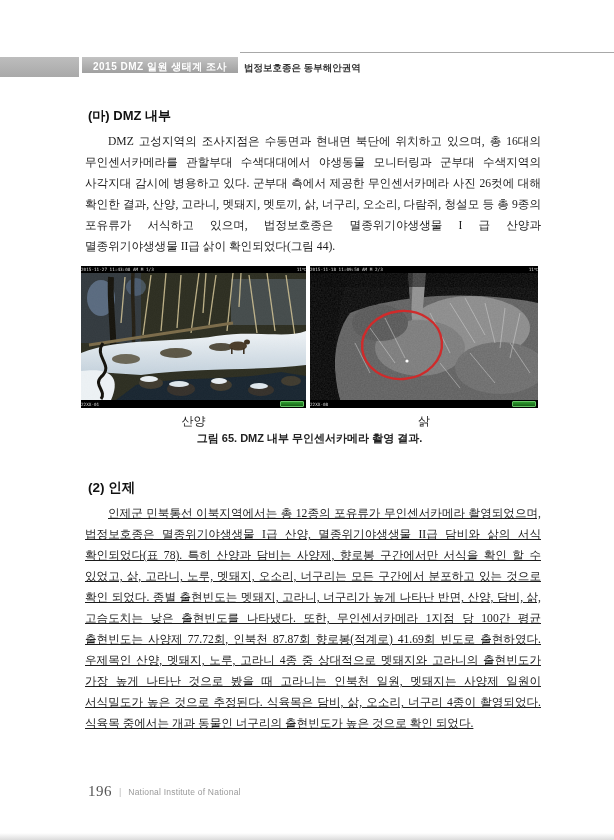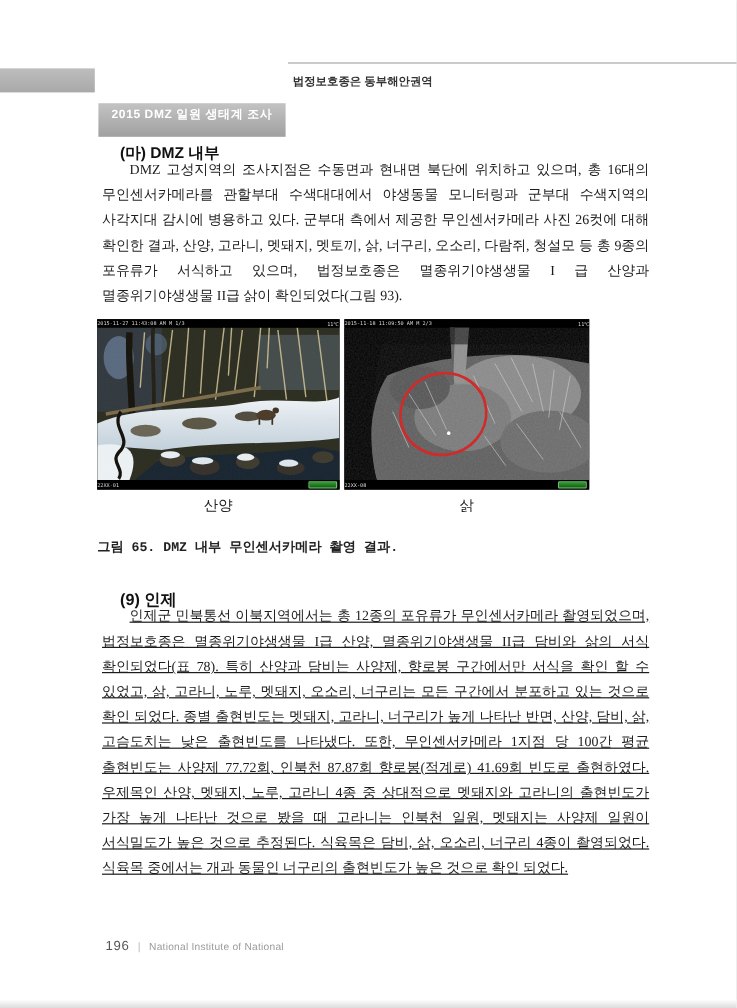--- a/index.html
+++ b/index.html
@@ -5,81 +5,81 @@
   html,body{margin:0;padding:0;background:#e9e9e9;}
   .page{position:relative;width:614px;height:840px;background:#ffffff;margin:0 auto;
         font-family:"Liberation Serif",serif;color:#1c1c1c;overflow:hidden;
         box-shadow:0 0 4px rgba(0,0,0,.25);}
   .page-bottom-edge{position:absolute;left:0;bottom:0;width:614px;height:7px;
         background:linear-gradient(180deg,#ffffff,#dcdcdc);}
 
   
   .band-left{position:absolute;left:0;top:57px;width:79px;height:20px;
         background:linear-gradient(180deg,#bdbdbd,#a9a9a9);}
-  .band-title{position:absolute;left:82px;top:57px;width:156px;height:28px;
+  .band-title{position:absolute;left:82px;top:57px;width:156px;height:16px;
         background:linear-gradient(180deg,#c3c3c3,#a0a0a0);
         color:#ffffff;font-family:"Liberation Sans",sans-serif;font-weight:bold;
-        font-size:10px;line-height:20px;text-align:center;letter-spacing:.5px;margin-top:29px;}
+        font-size:10px;line-height:20px;text-align:center;letter-spacing:.5px;}
   .header-rule{position:absolute;left:240px;top:52px;width:374px;height:1px;background:#a8a8a8;}
   .header-section{position:absolute;left:244px;top:62px;
         font-family:"Liberation Sans",sans-serif;font-weight:bold;font-size:9.5px;color:#333333;}
 
   
   .h-sub{position:absolute;left:88px;font-family:"Liberation Sans","Liberation Serif",sans-serif;
-        font-weight:bold;color:#111;margin:12px;}
+        font-weight:bold;color:#111;margin:0;}
   .h1{top:107px;font-size:13px;}
   .h2{top:479px;font-size:13.5px;}
   .para{position:absolute;left:85px;width:456px;margin:0;
         font-size:11.6px;line-height:21px;text-align:justify;text-indent:23px;
         word-break:keep-all;overflow-wrap:anywhere;}
   .para1{top:131px;height:130px;}
   .para2{top:503px;height:212px;text-decoration:underline;}
 
   
-  .figure{position:absolute;left:81px;top:266px;width:410px;margin:0;}
+  .figure{position:absolute;left:81px;top:266px;width:457px;margin:0;}
   .photo-row{display:flex;gap:4px;}
   .photo{position:relative;background:#000;}
   .photo.left{width:225px;}
   .photo.right{width:228px;}
   .photo-bar{background:#000;color:#d8d8d8;font-family:"DejaVu Sans Mono",monospace;
         display:flex;align-items:center;justify-content:space-between;overflow:hidden;}
   .photo-bar.top{height:7px;font-size:6px;}
   .photo-bar.bottom{height:8px;font-size:6px;}
   .bar-text{transform:scale(.72);transform-origin:left center;white-space:nowrap;}
   .bar-text.r{transform-origin:right center;}
   .brand-badge{width:24px;height:6px;margin-right:2px;border-radius:1px;
         background:linear-gradient(180deg,#2f9e2f,#176117);border:1px solid #64c364;box-sizing:border-box;}
   .photo svg{display:block;width:100%;height:127px;}
   .caption-row{display:flex;gap:4px;margin-top:5px;font-family:"Liberation Sans",sans-serif;
         font-size:12px;color:#222;}
   .caption-cell{text-align:center;}
   .caption-cell.left{width:225px;}
   .caption-cell.right{width:228px;}
-  .fig-caption{margin-top:18px;text-align:left;font-family:Liberation Mono, monospace;
+  .fig-caption{margin-top:1px;text-align:center;font-family:Liberation Sans, sans-serif;
         font-weight:bold;font-size:11px;color:#222;}
 
   
   .footer{position:absolute;left:88px;top:783px;display:flex;align-items:center;
         font-family:"Liberation Sans",sans-serif;color:#9a9a9a;}
-  .pageno{font-size:11px;color:#555;letter-spacing:.5px;}
+  .pageno{font-size:15px;color:#555;letter-spacing:.5px;font-family:Liberation Serif, serif;}
   .footer-sep{margin:0 7px;font-size:9px;color:#bbb;}
   .institute{font-size:8.5px;color:#9a9a9a;letter-spacing:.2px;}
 </style>
 </head>
 <body>
 
 <div class="page">
 
   <div class="band-left"></div>
   <div class="band-title">2015 DMZ 일원 생태계 조사</div>
   <div class="header-rule"></div>
   <div class="header-section">법정보호종은 동부해안권역</div>
 
   <h2 class="h-sub h1">(마) DMZ 내부</h2>
-  <p class="para para1">DMZ 고성지역의 조사지점은 수동면과 현내면 북단에 위치하고 있으며, 총 16대의 무인센서카메라를 관할부대 수색대대에서 야생동물 모니터링과 군부대 수색지역의 사각지대 감시에 병용하고 있다. 군부대 측에서 제공한 무인센서카메라 사진 26컷에 대해 확인한 결과, 산양, 고라니, 멧돼지, 멧토끼, 삵, 너구리, 오소리, 다람쥐, 청설모 등 총 9종의 포유류가 서식하고 있으며, 법정보호종은 멸종위기야생생물 I 급 산양과 멸종위기야생생물 II급 삵이 확인되었다(그림 93).</p>
+  <p class="para para1">DMZ 고성지역의 조사지점은 수동면과 현내면 북단에 위치하고 있으며, 총 16대의 무인센서카메라를 관할부대 수색대대에서 야생동물 모니터링과 군부대 수색지역의 사각지대 감시에 병용하고 있다. 군부대 측에서 제공한 무인센서카메라 사진 26컷에 대해 확인한 결과, 산양, 고라니, 멧돼지, 멧토끼, 삵, 너구리, 오소리, 다람쥐, 청설모 등 총 9종의 포유류가 서식하고 있으며, 법정보호종은 멸종위기야생생물 I 급 산양과 멸종위기야생생물 II급 삵이 확인되었다(그림 44).</p>
 
   <figure class="figure">
     <div class="photo-row">
 
       <div class="photo left">
         <div class="photo-bar top">
           <span class="bar-text">2015-11-27 11:43:08 AM  M 1/3</span>
           <span class="bar-text r">11℃</span>
         </div>
         <svg viewBox="0 0 225 127" preserveAspectRatio="none">
@@ -196,21 +196,21 @@
       </div>
     </div>
 
     <div class="caption-row">
       <div class="caption-cell left">산양</div>
       <div class="caption-cell right">삵</div>
     </div>
     <figcaption class="fig-caption">그림 65. DMZ 내부 무인센서카메라 촬영 결과.</figcaption>
   </figure>
 
-  <h2 class="h-sub h2">(9) 인제</h2>
+  <h2 class="h-sub h2">(2) 인제</h2>
   <p class="para para2">인제군 민북통선 이북지역에서는 총 12종의 포유류가 무인센서카메라 촬영되었으며, 법정보호종은 멸종위기야생생물 I급 산양, 멸종위기야생생물 II급 담비와 삵의 서식 확인되었다(표 78). 특히 산양과 담비는 사양제, 향로봉 구간에서만 서식을 확인 할 수 있었고, 삵, 고라니, 노루, 멧돼지, 오소리, 너구리는 모든 구간에서 분포하고 있는 것으로 확인 되었다. 종별 출현빈도는 멧돼지, 고라니, 너구리가 높게 나타난 반면, 산양, 담비, 삵, 고슴도치는 낮은 출현빈도를 나타냈다. 또한, 무인센서카메라 1지점 당 100간 평균 출현빈도는 사양제 77.72회, 인북천 87.87회 향로봉(적계로) 41.69회 빈도로 출현하였다. 우제목인 산양, 멧돼지, 노루, 고라니 4종 중 상대적으로 멧돼지와 고라니의 출현빈도가 가장 높게 나타난 것으로 봤을 때 고라니는 인북천 일원, 멧돼지는 사양제 일원이 서식밀도가 높은 것으로 추정된다. 식육목은 담비, 삵, 오소리, 너구리 4종이 촬영되었다. 식육목 중에서는 개과 동물인 너구리의 출현빈도가 높은 것으로 확인 되었다.</p>
 
   <div class="footer">
     <span class="pageno">196</span>
     <span class="footer-sep">|</span>
     <span class="institute">National Institute of National</span>
   </div>
 
   <div class="page-bottom-edge"></div>
 </div>

